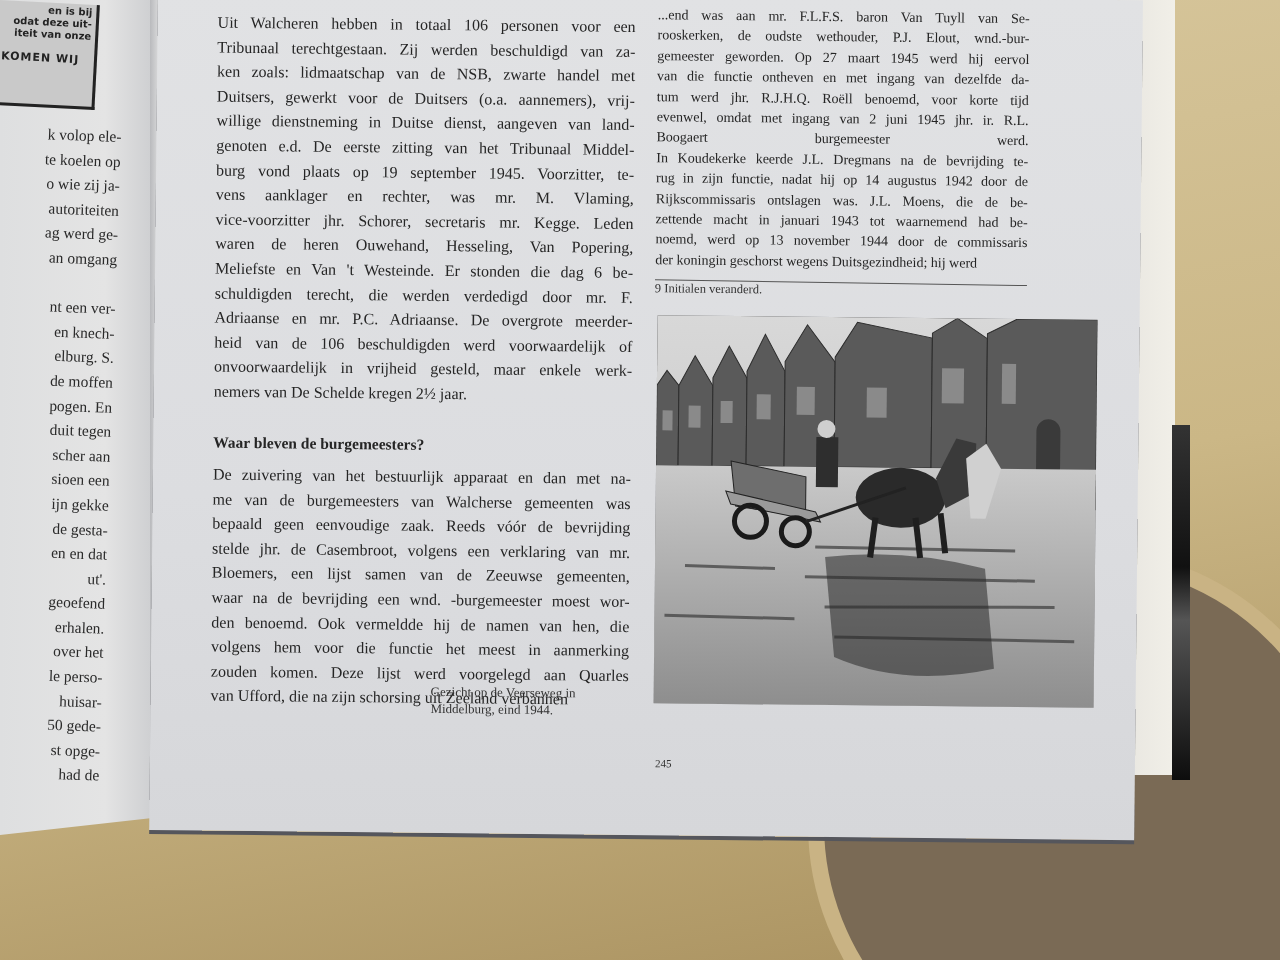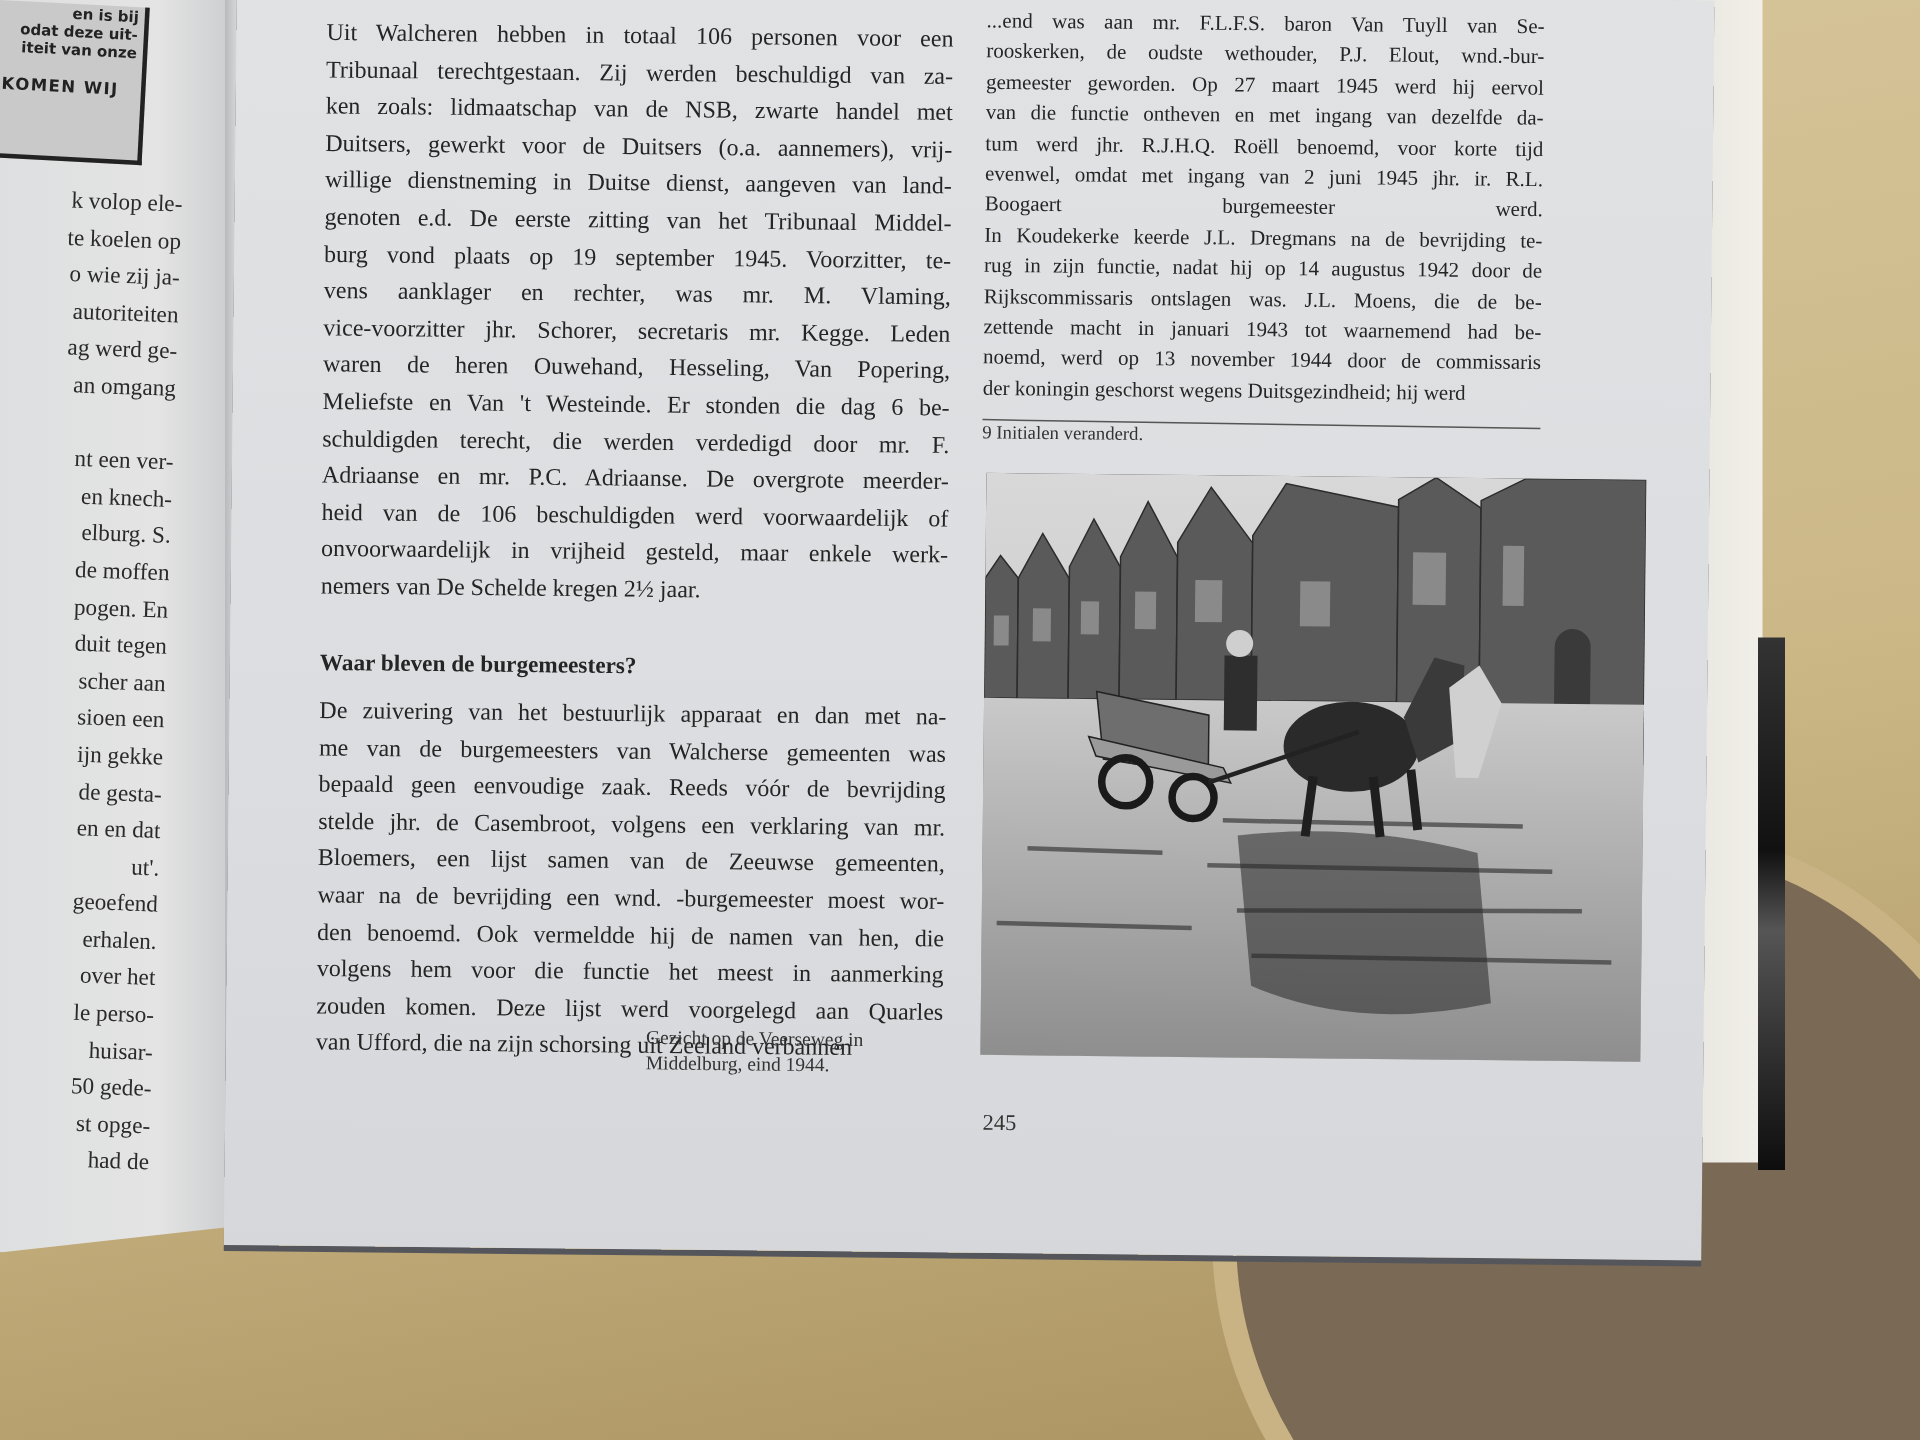--- a/index.html
+++ b/index.html
@@ -65,21 +65,21 @@
     transform: rotate(0.3deg);
   }
   .footnote { position:absolute; left:500px; top:286px; font-size:12.5px; color:#333; }
   .photo {
     position:absolute; left:503px; top:320px; width:440px; height:388px; overflow:hidden;
     background:#7d7d7d;
   }
   .caption {
     position:absolute; left:280px; top:690px; font-size:13px; line-height:17px; color:#333;
   }
-  .page-number { position:absolute; left:505px; top:746px; font-size:15px; color:#333; }
+  .page-number { position:absolute; left:505px; top:762px; font-size:11px; color:#333; }
 </style>
 </head>
 <body>
 
 <div class="table-dark"></div>
 
 <div class="left-page">
   <div class="poster">
     <span class="l">en is bij</span>
     <span class="l">odat deze uit-</span>

